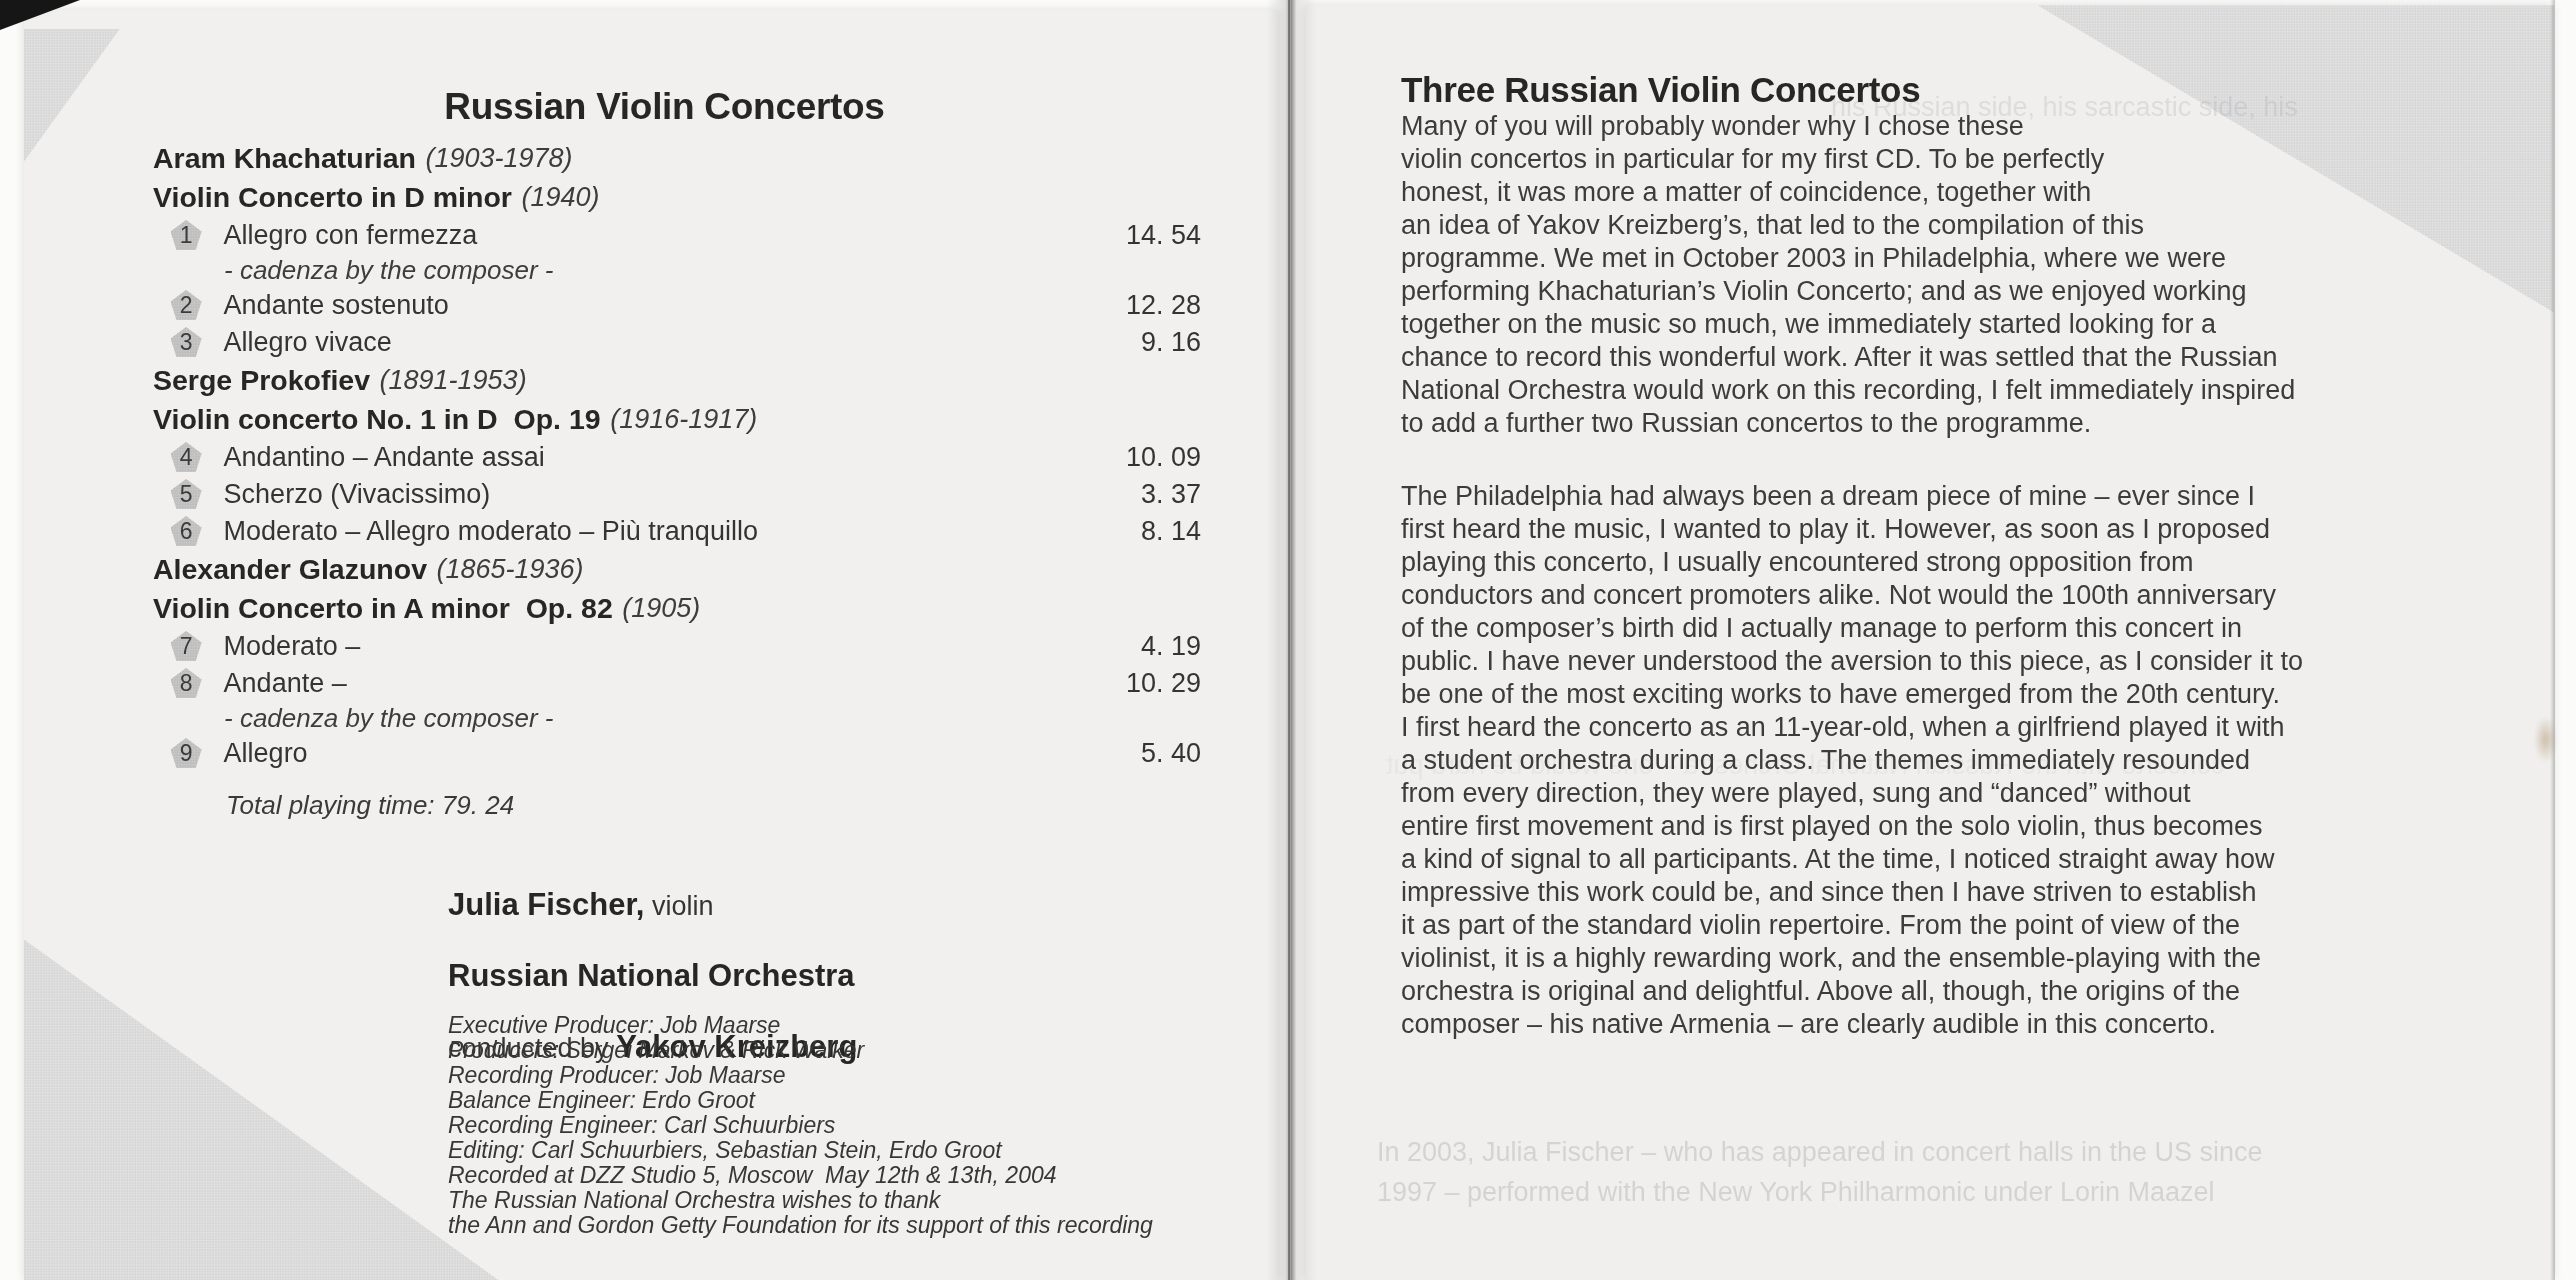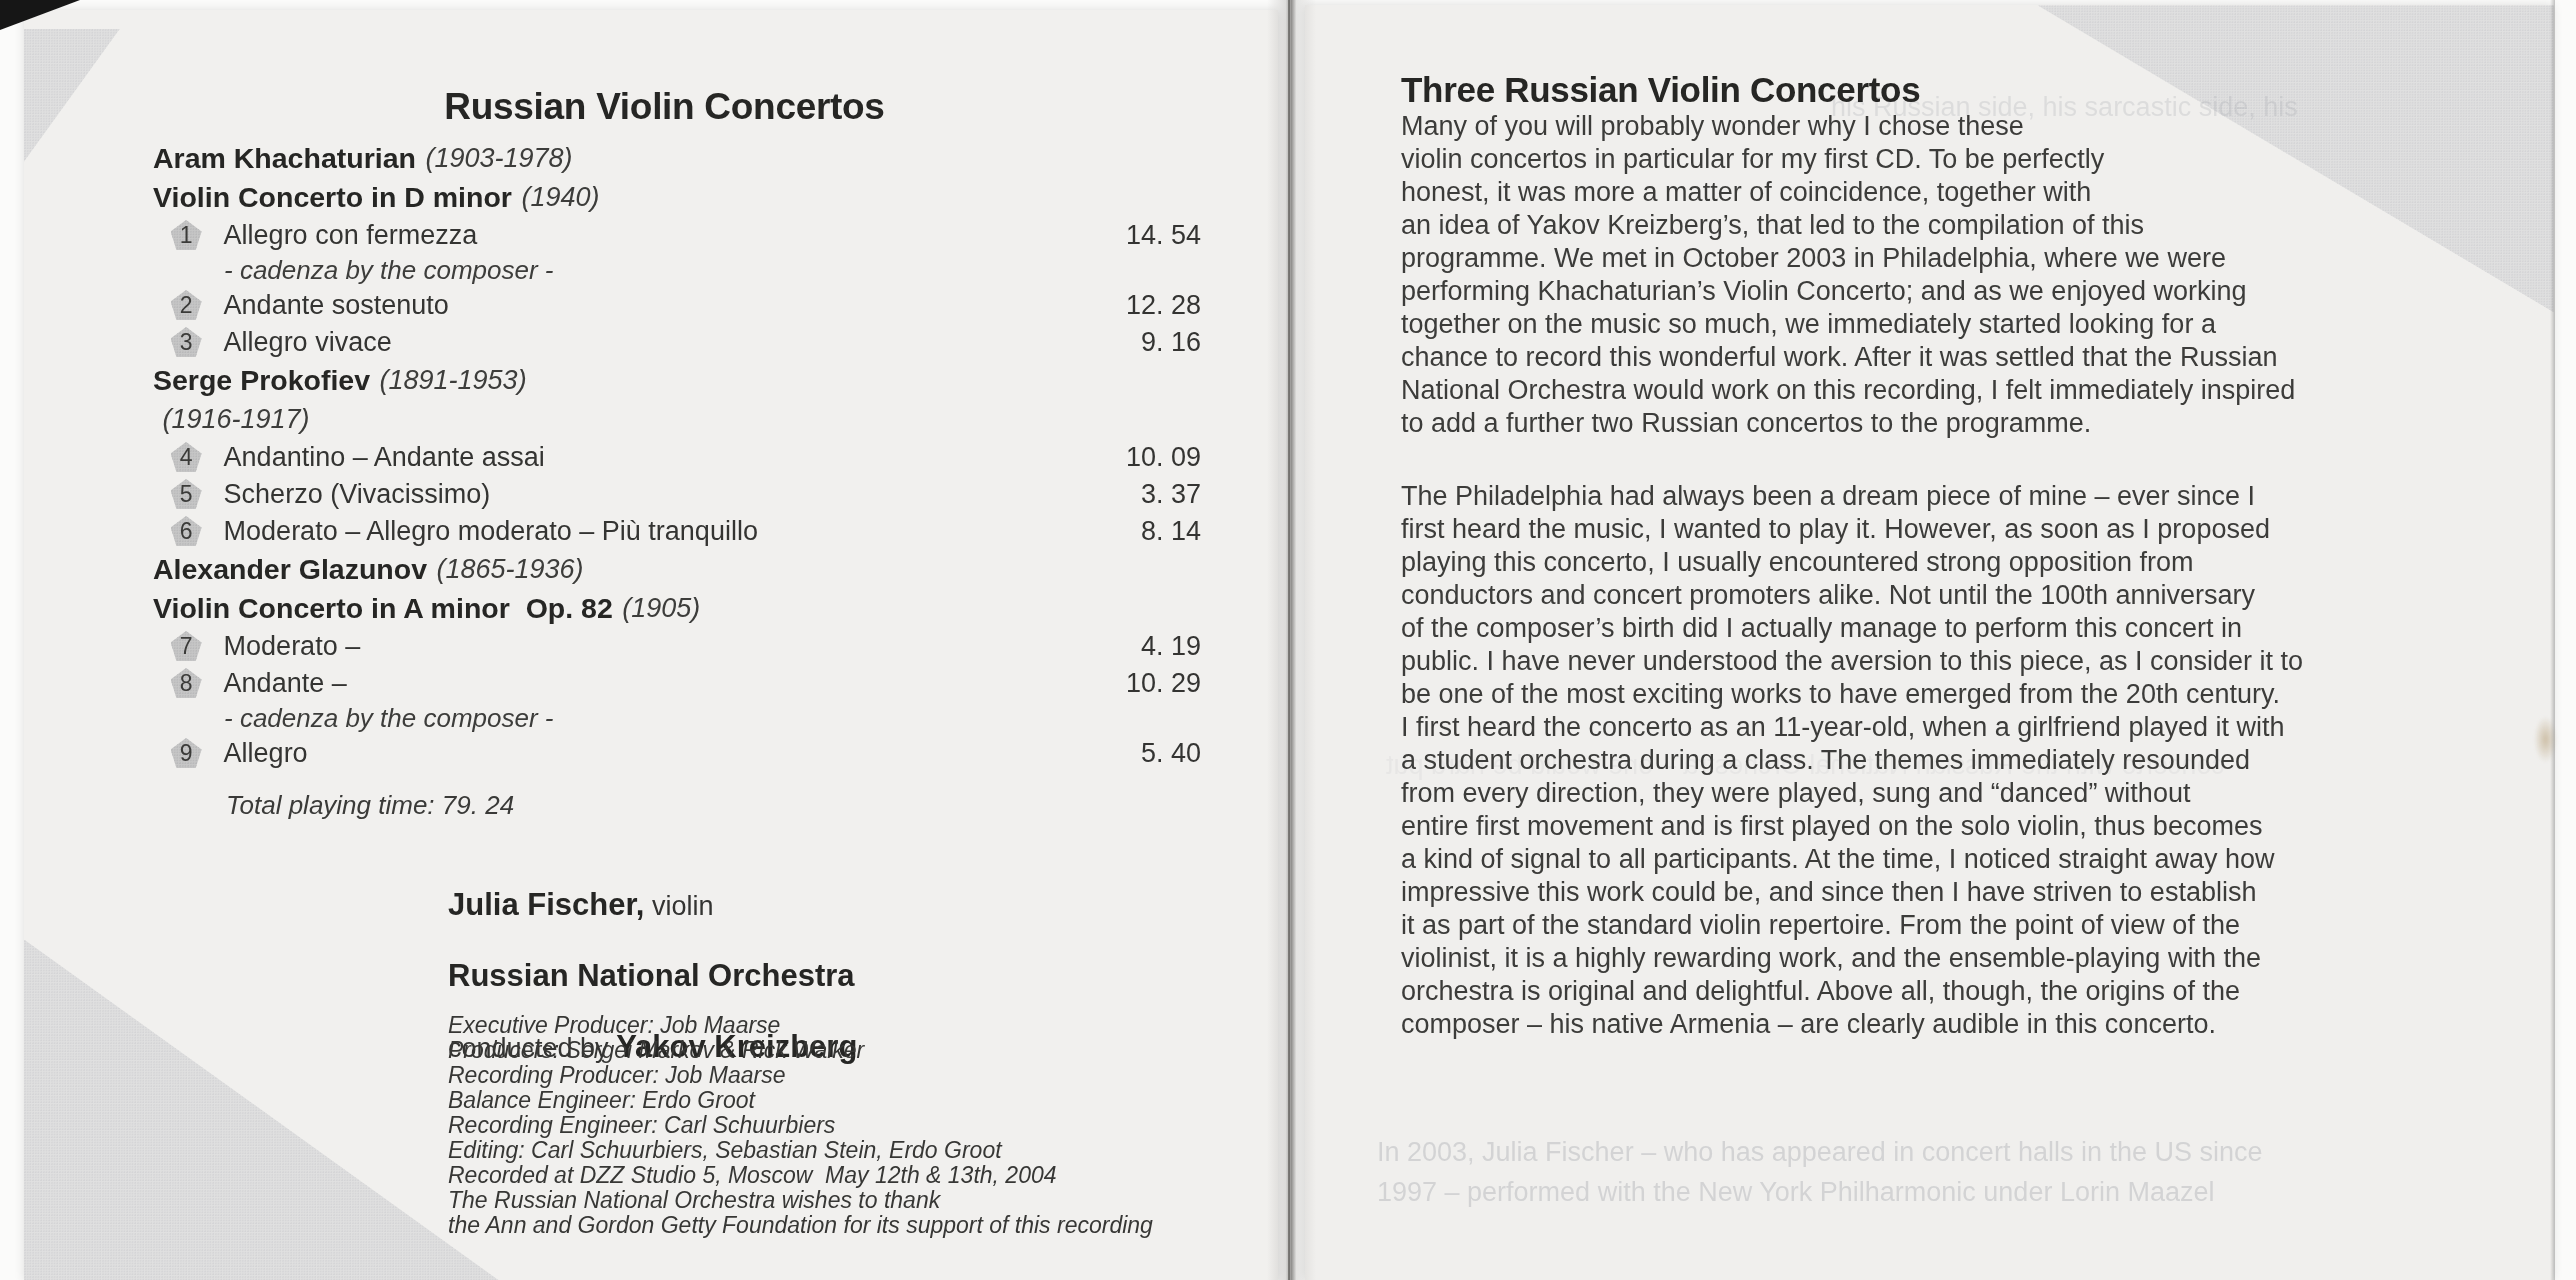--- a/index.html
+++ b/index.html
@@ -82,21 +82,21 @@
     <div id="album-title">Russian Violin Concertos</div>
 
     <div id="track-list">
         <div class="row comp"><span class="cname">Aram Khachaturian</span><span class="cdates">(1903-1978)</span></div>
         <div class="row work"><span class="cname">Violin Concerto in D minor</span><span class="cdates">(1940)</span></div>
         <div class="row trk"><div class="badge">1</div><span class="tlabel">Allegro con fermezza</span><span class="ttime">14. 54</span></div>
         <div class="row note"><span class="notetxt">- cadenza by the composer -</span></div>
         <div class="row trk"><div class="badge">2</div><span class="tlabel">Andante sostenuto</span><span class="ttime">12. 28</span></div>
         <div class="row trk"><div class="badge">3</div><span class="tlabel">Allegro vivace</span><span class="ttime">9. 16</span></div>
         <div class="row comp"><span class="cname">Serge Prokofiev</span><span class="cdates">(1891-1953)</span></div>
-        <div class="row work"><span class="cdates">(1916-1917)</span></div>
+        <div class="row work"><span class="cname">Violin concerto No. 1 in D  Op. 19</span><span class="cdates">(1916-1917)</span></div>
         <div class="row trk"><div class="badge">4</div><span class="tlabel">Andantino – Andante assai</span><span class="ttime">10. 09</span></div>
         <div class="row trk"><div class="badge">5</div><span class="tlabel">Scherzo (Vivacissimo)</span><span class="ttime">3. 37</span></div>
         <div class="row trk"><div class="badge">6</div><span class="tlabel">Moderato – Allegro moderato – Più tranquillo</span><span class="ttime">8. 14</span></div>
         <div class="row comp"><span class="cname">Alexander Glazunov</span><span class="cdates">(1865-1936)</span></div>
         <div class="row work"><span class="cname">Violin Concerto in A minor  Op. 82</span><span class="cdates">(1905)</span></div>
         <div class="row trk"><div class="badge">7</div><span class="tlabel">Moderato –</span><span class="ttime">4. 19</span></div>
         <div class="row trk"><div class="badge">8</div><span class="tlabel">Andante –</span><span class="ttime">10. 29</span></div>
         <div class="row note"><span class="notetxt">- cadenza by the composer -</span></div>
         <div class="row trk"><div class="badge">9</div><span class="tlabel">Allegro</span><span class="ttime">5. 40</span></div>
       </div>
@@ -144,21 +144,21 @@
             <div class="eline">performing Khachaturian’s Violin Concerto; and as we enjoyed working</div>
             <div class="eline">together on the music so much, we immediately started looking for a</div>
             <div class="eline">chance to record this wonderful work. After it was settled that the Russian</div>
             <div class="eline">National Orchestra would work on this recording, I felt immediately inspired</div>
             <div class="eline">to add a further two Russian concertos to the programme.</div>
           </div>
           <div class="para">
             <div class="eline">The Philadelphia had always been a dream piece of mine – ever since I</div>
             <div class="eline">first heard the music, I wanted to play it. However, as soon as I proposed</div>
             <div class="eline">playing this concerto, I usually encountered strong opposition from</div>
-            <div class="eline">conductors and concert promoters alike. Not until the 100th anniversary</div>
+            <div class="eline">conductors and concert promoters alike. Not would the 100th anniversary</div>
             <div class="eline">of the composer’s birth did I actually manage to perform this concert in</div>
             <div class="eline">public. I have never understood the aversion to this piece, as I consider it to</div>
             <div class="eline">be one of the most exciting works to have emerged from the 20th century.</div>
             <div class="eline">I first heard the concerto as an 11-year-old, when a girlfriend played it with</div>
             <div class="eline">a student orchestra during a class. The themes immediately resounded</div>
             <div class="eline">from every direction, they were played, sung and “danced” without</div>
             <div class="eline">entire first movement and is first played on the solo violin, thus becomes</div>
             <div class="eline">a kind of signal to all participants. At the time, I noticed straight away how</div>
             <div class="eline">impressive this work could be, and since then I have striven to establish</div>
             <div class="eline">it as part of the standard violin repertoire. From the point of view of the</div>

